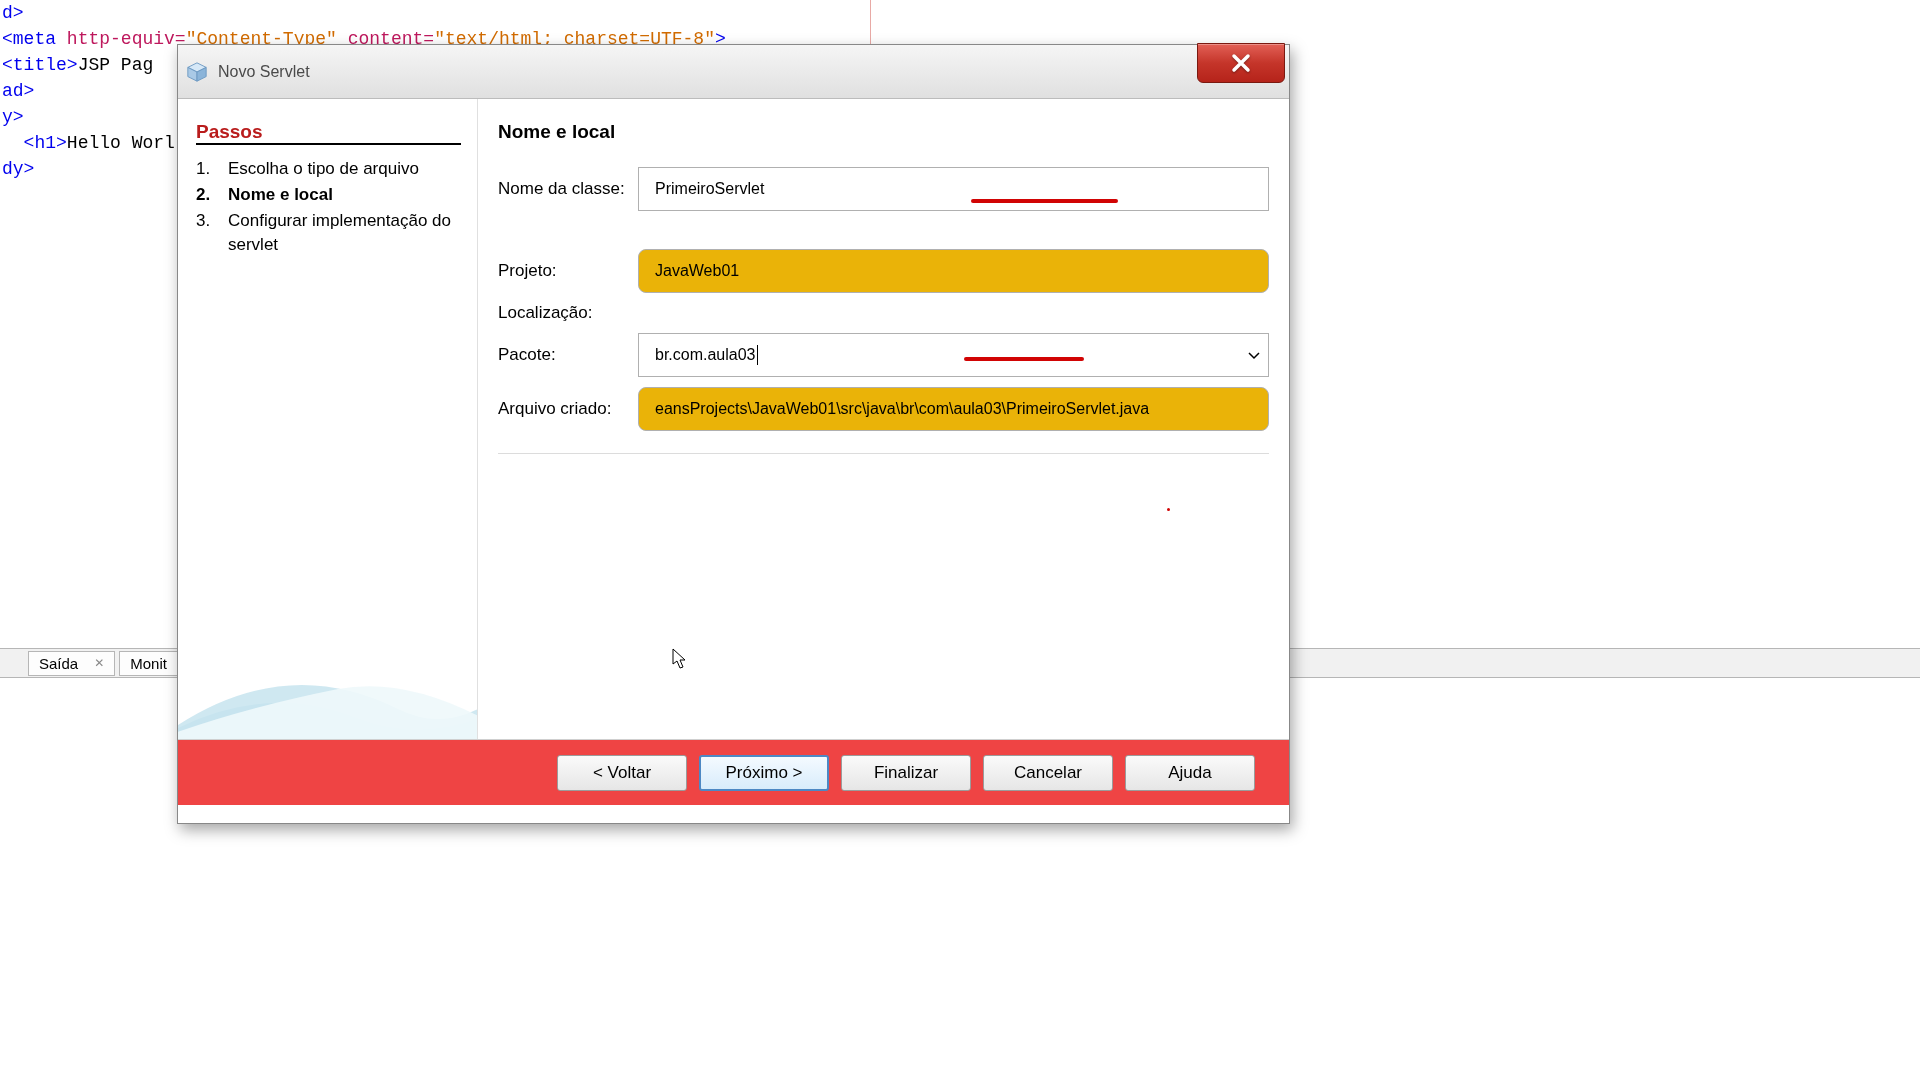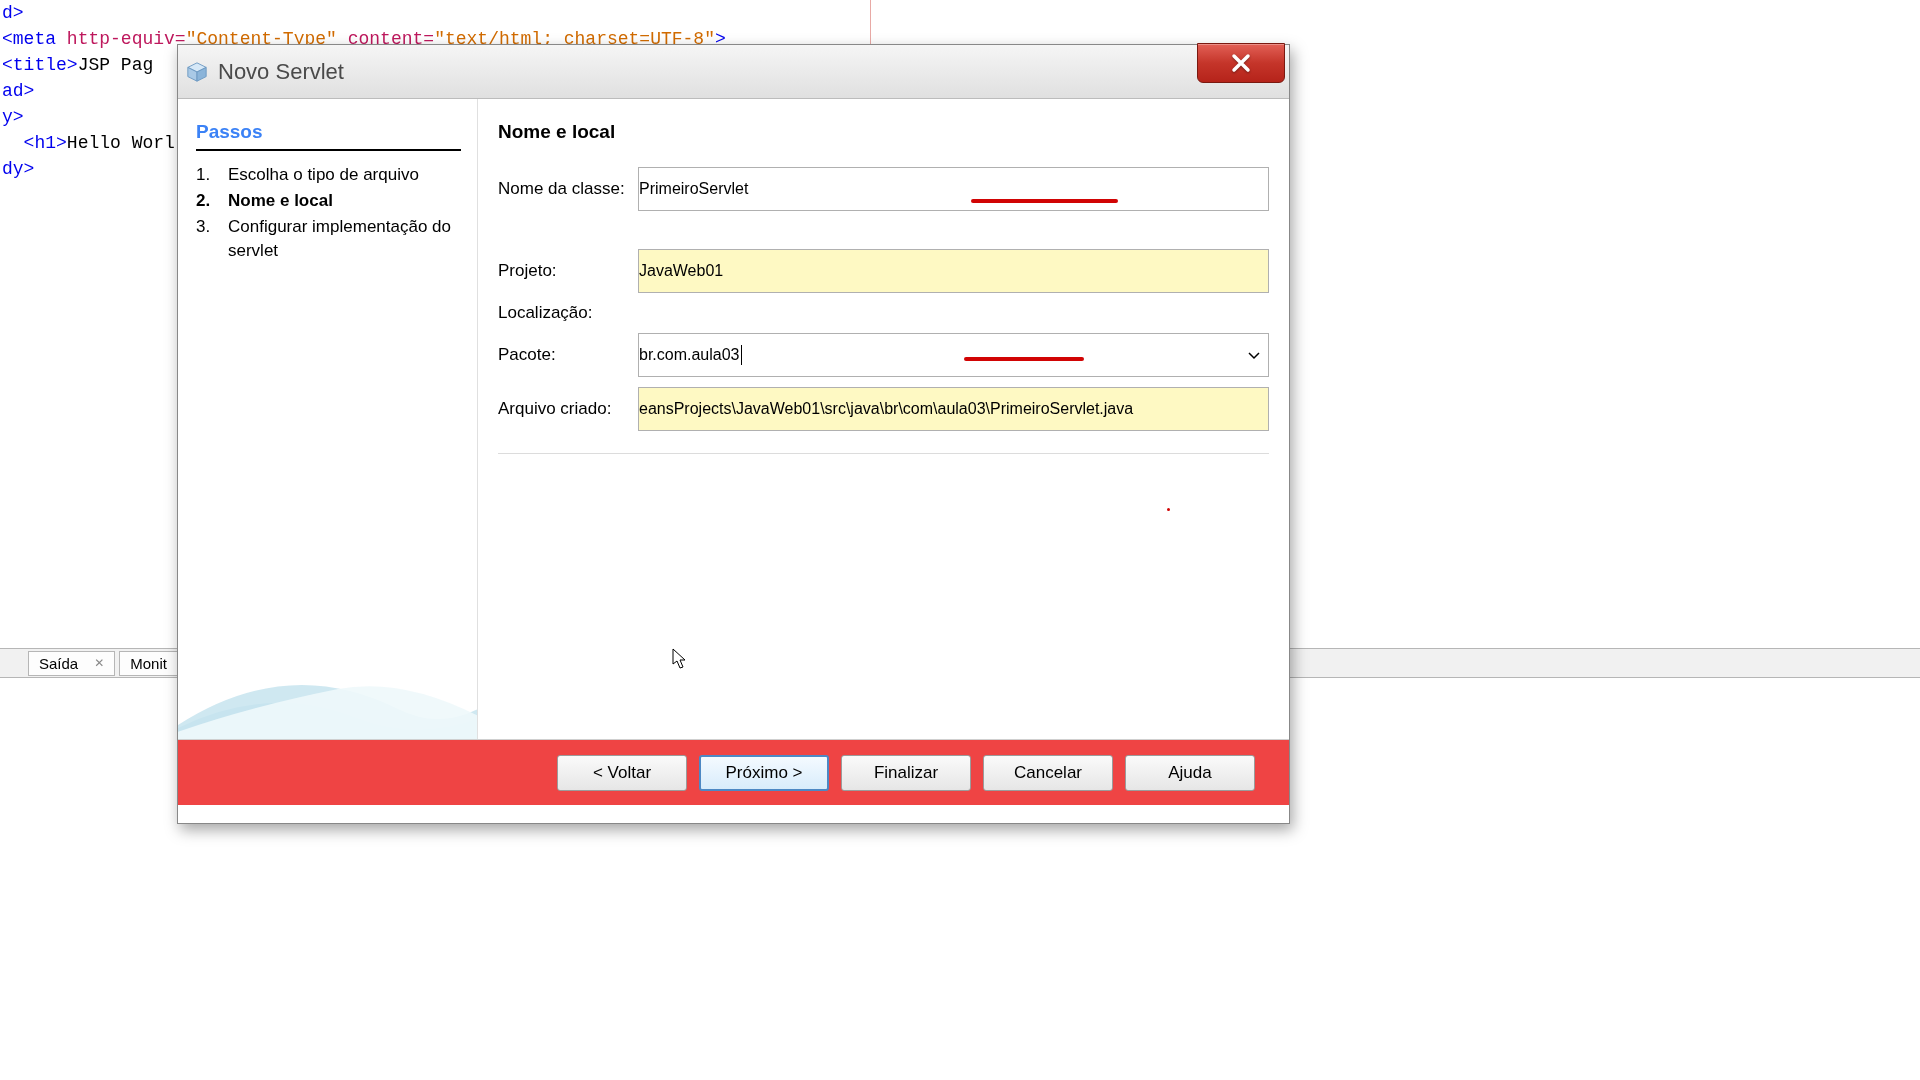--- a/index.html
+++ b/index.html
@@ -76,21 +76,21 @@
       align-items: center;
       padding-left: 8px;
       padding-right: 4px;
       position: relative;
     }
     .titlebar .icon {
       width: 22px; height: 22px;
       margin-right: 10px;
     }
     .titlebar .title {
-      font-size: 22px;
+      font-size: 16px;
       color: #4a4a4a;
     }
     .close-btn {
       position: absolute;
       right: 4px;
       top: -2px;
       width: 88px;
       height: 40px;
       background: linear-gradient(#e26056, #c5352a 50%, #b5231a);
       border: 1px solid #7a1910;
@@ -112,23 +112,22 @@
     .steps-panel {
       width: 300px;
       padding: 22px 18px;
       border-right: 1px solid #e0e0e0;
       position: relative;
       overflow: hidden;
     }
     .steps-panel h3 {
       font-size: 19px;
       font-weight: bold;
-      color: #3b82f6;
+      color: #b91c1c;
       border-bottom: 2px solid #000;
-      padding-bottom: 6px;
       margin-bottom: 12px;
       width: 265px;
     }
     .steps-list {
       list-style: none;
       font-size: 17px;
       color: #000;
     }
     .steps-list li {
       display: flex;
@@ -163,29 +162,30 @@
     .form-row label {
       width: 140px;
       font-size: 17px;
       color: #000;
     }
     .form-row .field {
       flex: 1;
       height: 44px;
       border: 1px solid #b0b0b0;
       background: #fff;
-      padding: 0 0;
+      padding: 0 16px;
       font-size: 16px;
       color: #000;
       display: flex;
       align-items: center;
       position: relative;
     }
     .form-row .field.readonly {
-      background: #fef9c3;
+      background: #eab308;
+      border-radius: 8px;
     }
     .form-row .field.combo {
       background: linear-gradient(#f6f6f6, #e4e4e4);
       padding-right: 28px;
     }
     .form-row .field .caret {
       position: absolute;
       right: 8px;
       top: 50%;
       transform: translateY(-50%);

